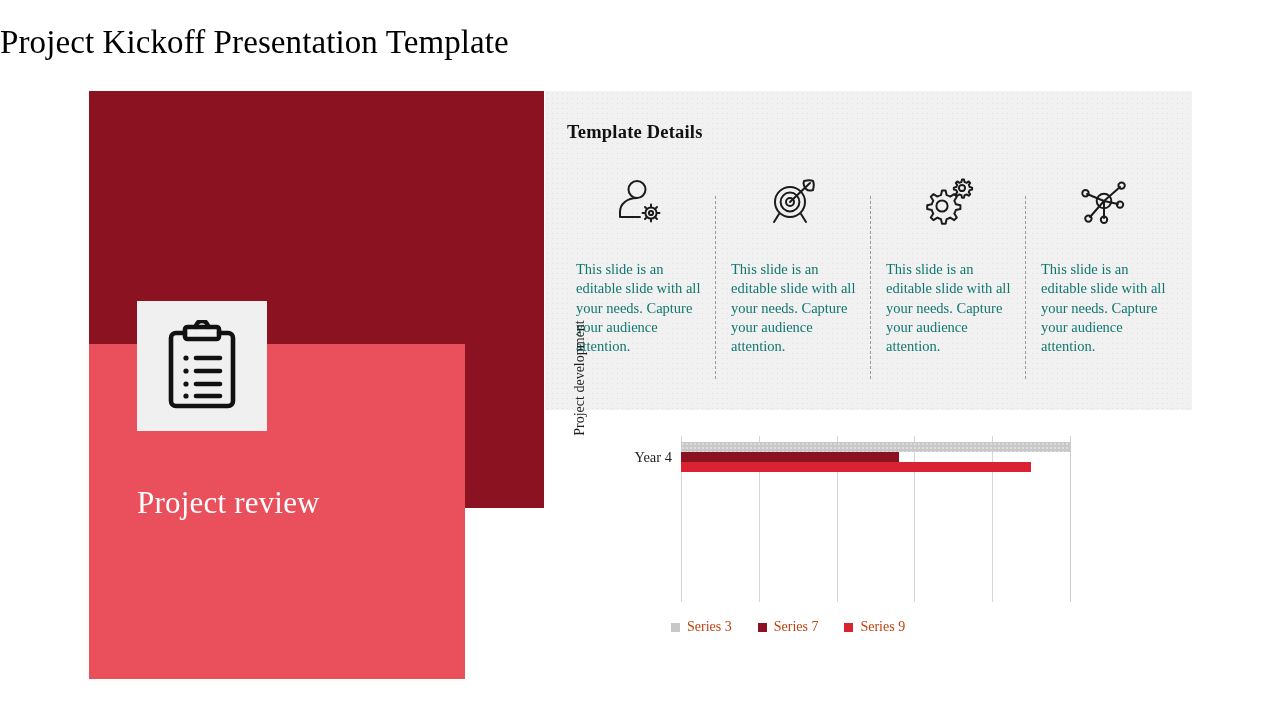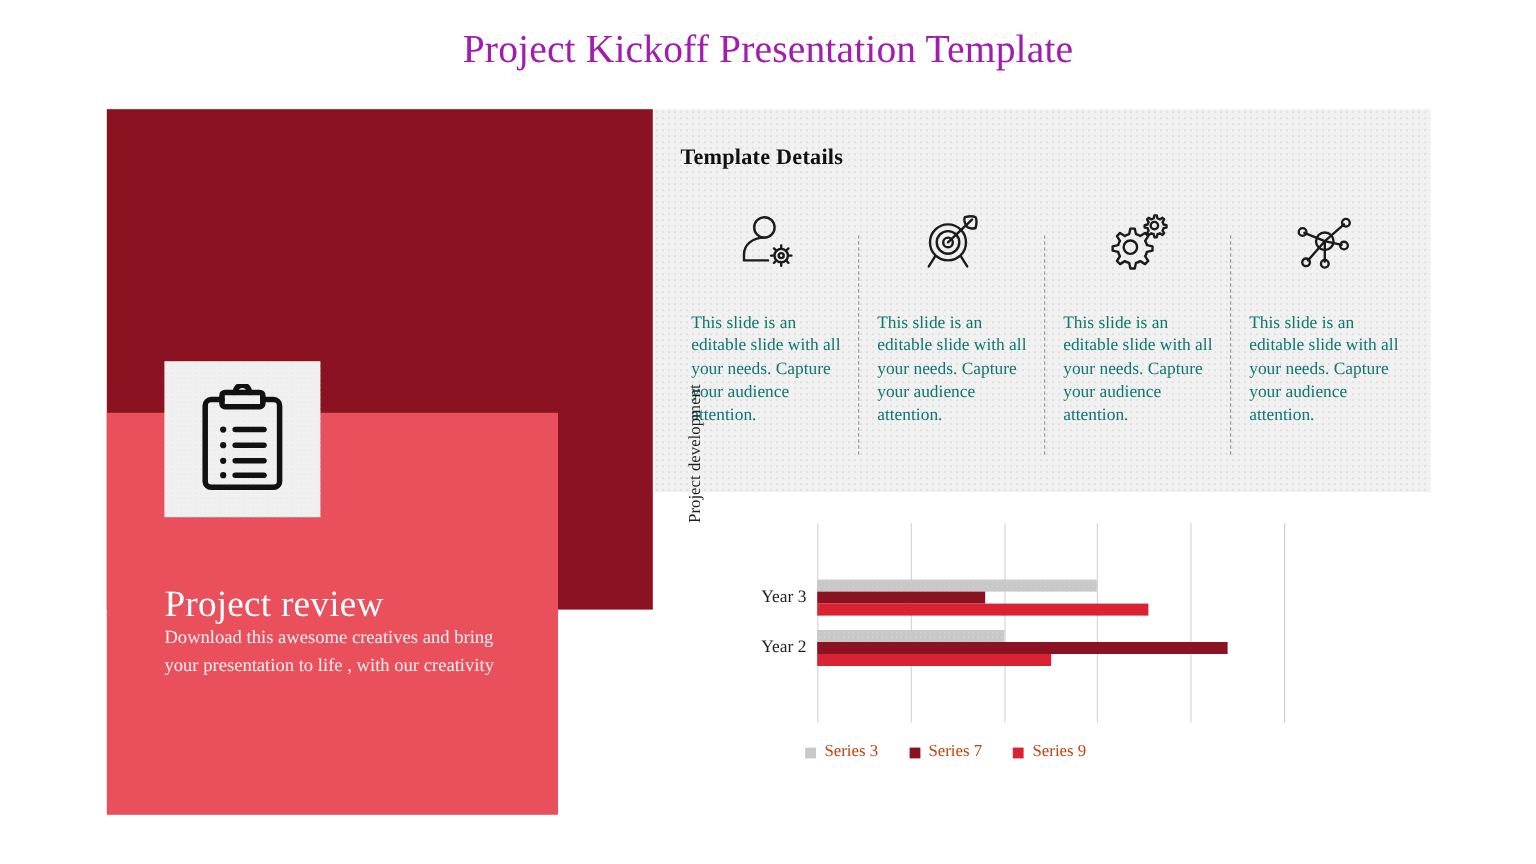--- a/index.html
+++ b/index.html
@@ -8,23 +8,22 @@
     width:1280px; height:720px;
     background:#ffffff;
     font-family:"Liberation Serif", "DejaVu Serif", serif;
     overflow:hidden;
   }
   .slide { position:relative; width:1280px; height:720px; background:#fff; }
 
   
   .slide-title {
     position:absolute; left:0; top:24px; width:1280px;
-    text-align:center;
-    font-family:"Liberation Serif","DejaVu Serif",serif;
-    font-size:33px; font-weight:400; color:#a21caf;
+    font-family:"Liberation Serif","DejaVu Serif",serif;
+    font-size:33px; font-weight:400; color:#000000;
     letter-spacing:.1px; white-space:nowrap;
   }
 
   
   .dark-block {
     position:absolute; left:89px; top:91px;
     width:455px; height:417px;
     background:#8B1220;
   }
   .pink-block {
@@ -166,21 +165,20 @@
         <circle cx="26" cy="76" r="2.6" fill="#111" stroke="none"></circle>
         <path d="M36 38 H60"></path>
         <path d="M36 51 H60"></path>
         <path d="M36 64 H60"></path>
         <path d="M36 76 H60"></path>
       </svg>
     </span>
   </div>
 
   <div class="left-heading">Project review</div>
-  <div class="left-sub">Download this awesome creatives and bring your presentation to life , with our creativity</div>
 
   <div class="gray-panel"></div>
   <div class="panel-title">Template Details</div>
 
   <div class="detail-cols">
 
     <div class="detail-col">
       <div class="detail-icon">
         <svg width="52" height="50" viewBox="0 0 52 50" fill="none" stroke="#1b1b1b" stroke-width="2" stroke-linecap="round" stroke-linejoin="round">
           <path d="M24 5 a8.5 8.5 0 0 1 0 17 a8.5 8.5 0 0 1 0 -17 z"></path>
@@ -256,31 +254,25 @@
     <div class="plot">
       <div class="gridlines">
           <div class="gridline" style="left: 0%;"></div>
           <div class="gridline" style="left: 20%;"></div>
           <div class="gridline" style="left: 40%;"></div>
           <div class="gridline" style="left: 60%;"></div>
           <div class="gridline" style="left: 80%;"></div>
           <div class="gridline last" style="left: 100%;"></div>
         </div>
       <div class="cat-rows">
-          <div class="cat-row" style="top: 25%; height: 25%;">
-            <span class="cat-label">Year 3</span>
-            <div class="bar s3" style="width: 60%;"></div>
-            <div class="bar s2" style="width: 36%;"></div>
-            <div class="bar s1" style="width: 71%;"></div>
-          </div>
-          <div class="cat-row" style="top: 50%; height: 25%;">
-            <span class="cat-label">Year 2</span>
-            <div class="bar s3" style="width: 40%;"></div>
-            <div class="bar s2" style="width: 88%;"></div>
-            <div class="bar s1" style="width: 50%;"></div>
+          <div class="cat-row" style="top: 0%; height: 25%;">
+            <span class="cat-label">Year 4</span>
+            <div class="bar s3" style="width: 100%;"></div>
+            <div class="bar s2" style="width: 56%;"></div>
+            <div class="bar s1" style="width: 90%;"></div>
           </div>
         </div>
     </div>
     <div class="legend">
         <div class="legend-item">
           <span class="legend-swatch" style="background: rgb(200, 200, 200);"></span>
           <span class="legend-label">Series 3</span>
         </div>
         <div class="legend-item">
           <span class="legend-swatch" style="background: rgb(139, 18, 32);"></span>

